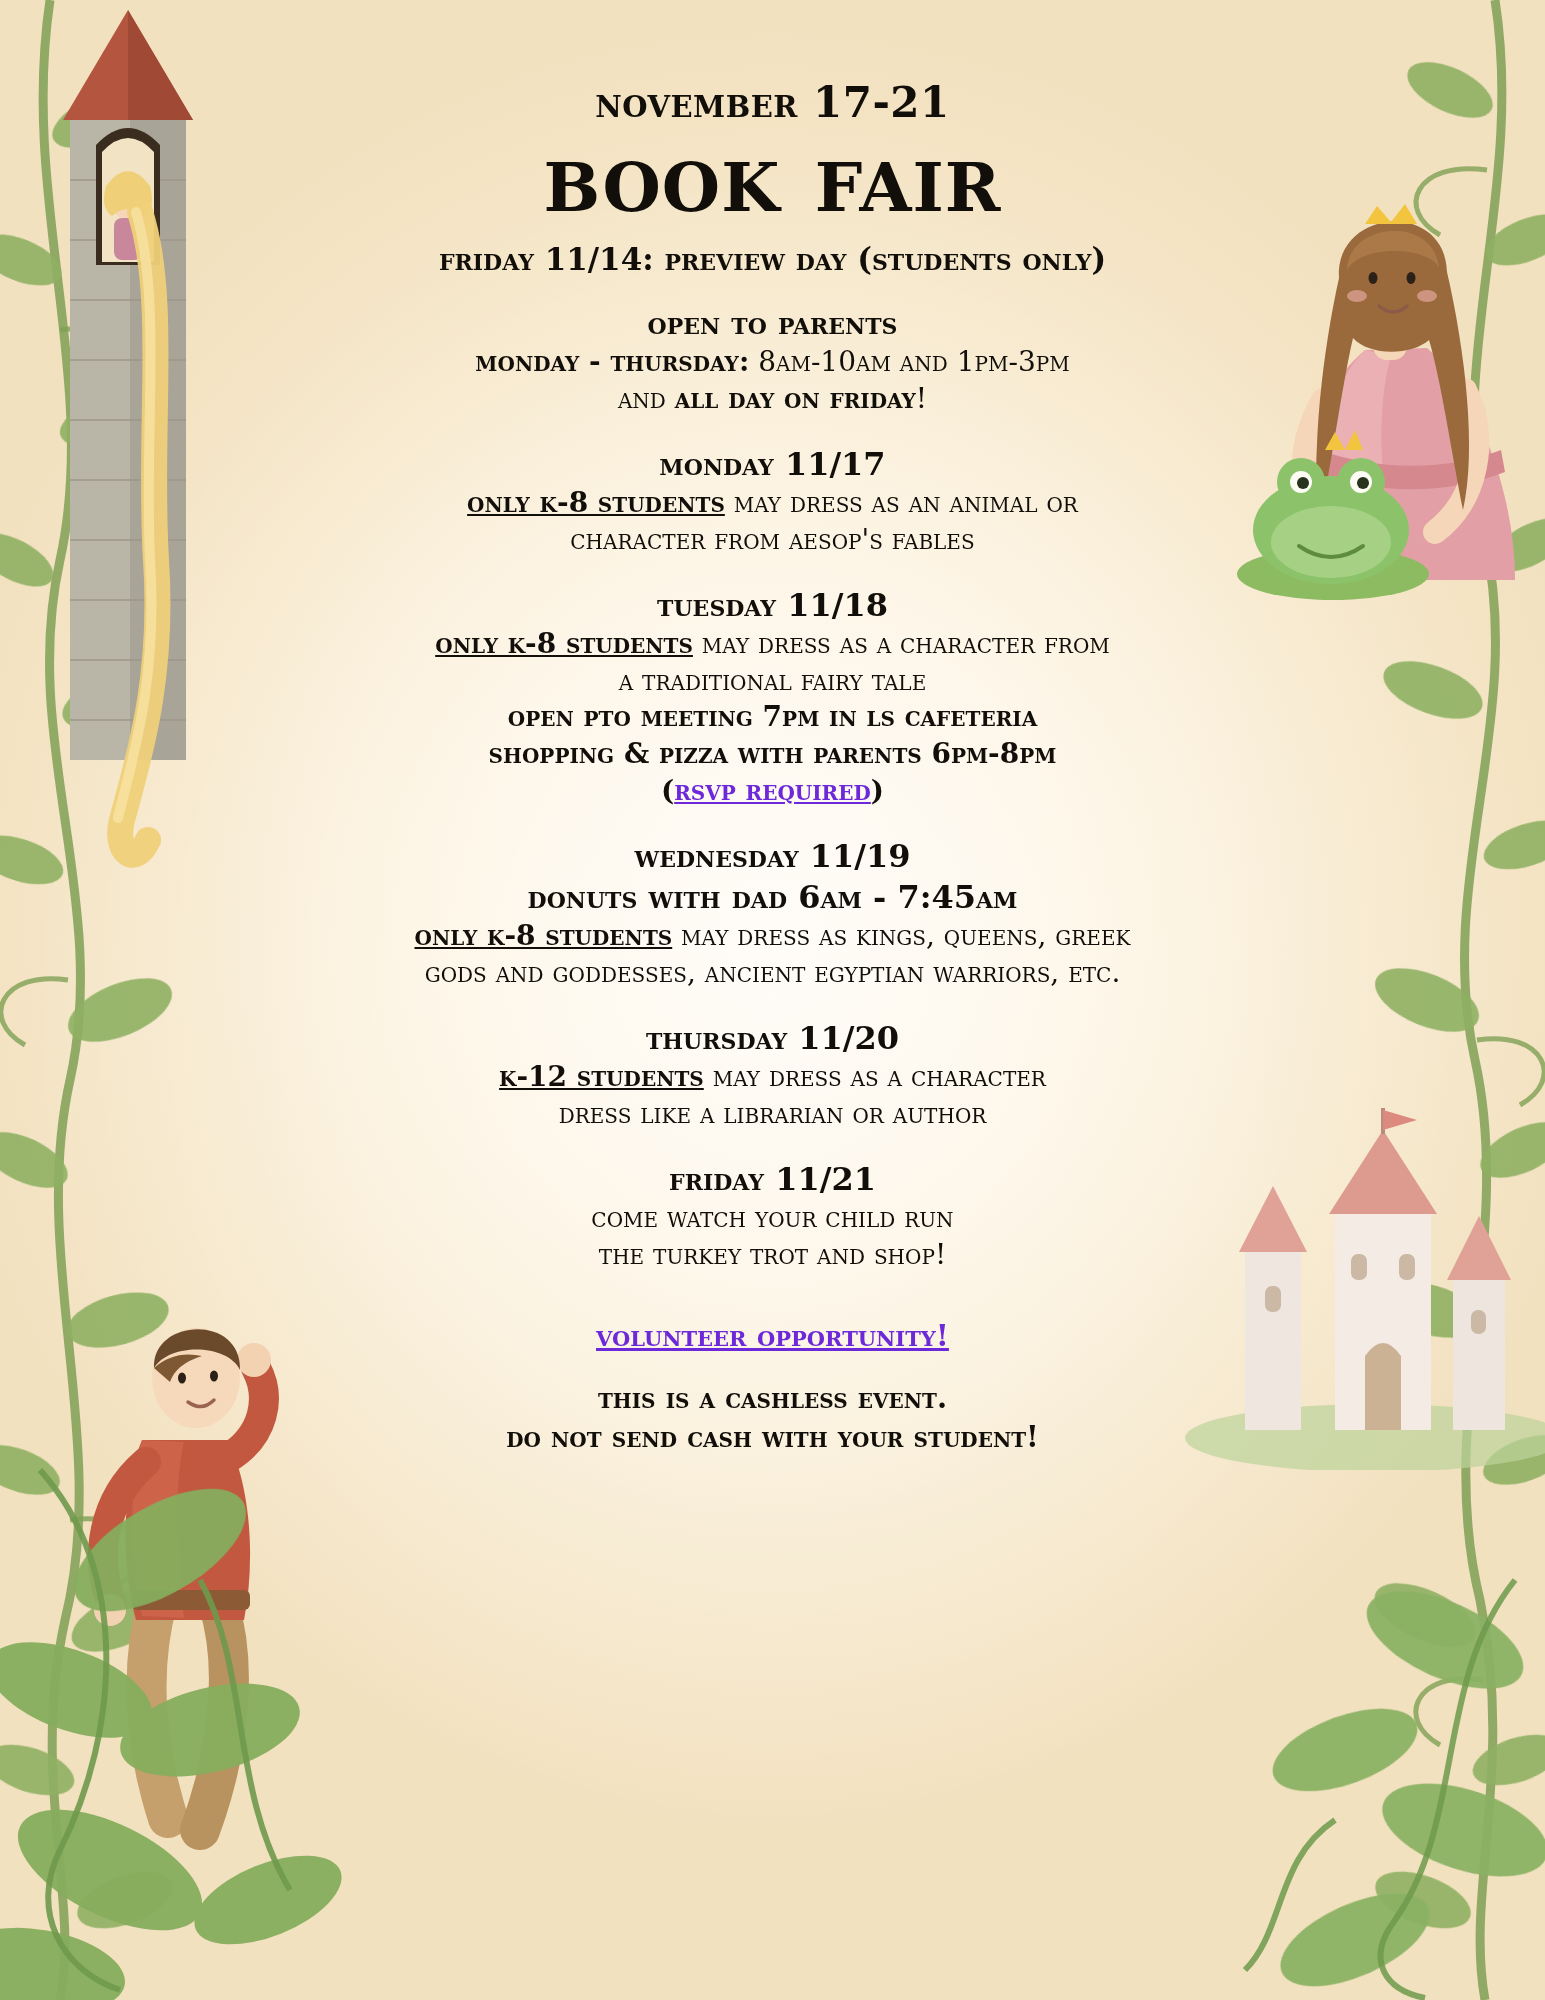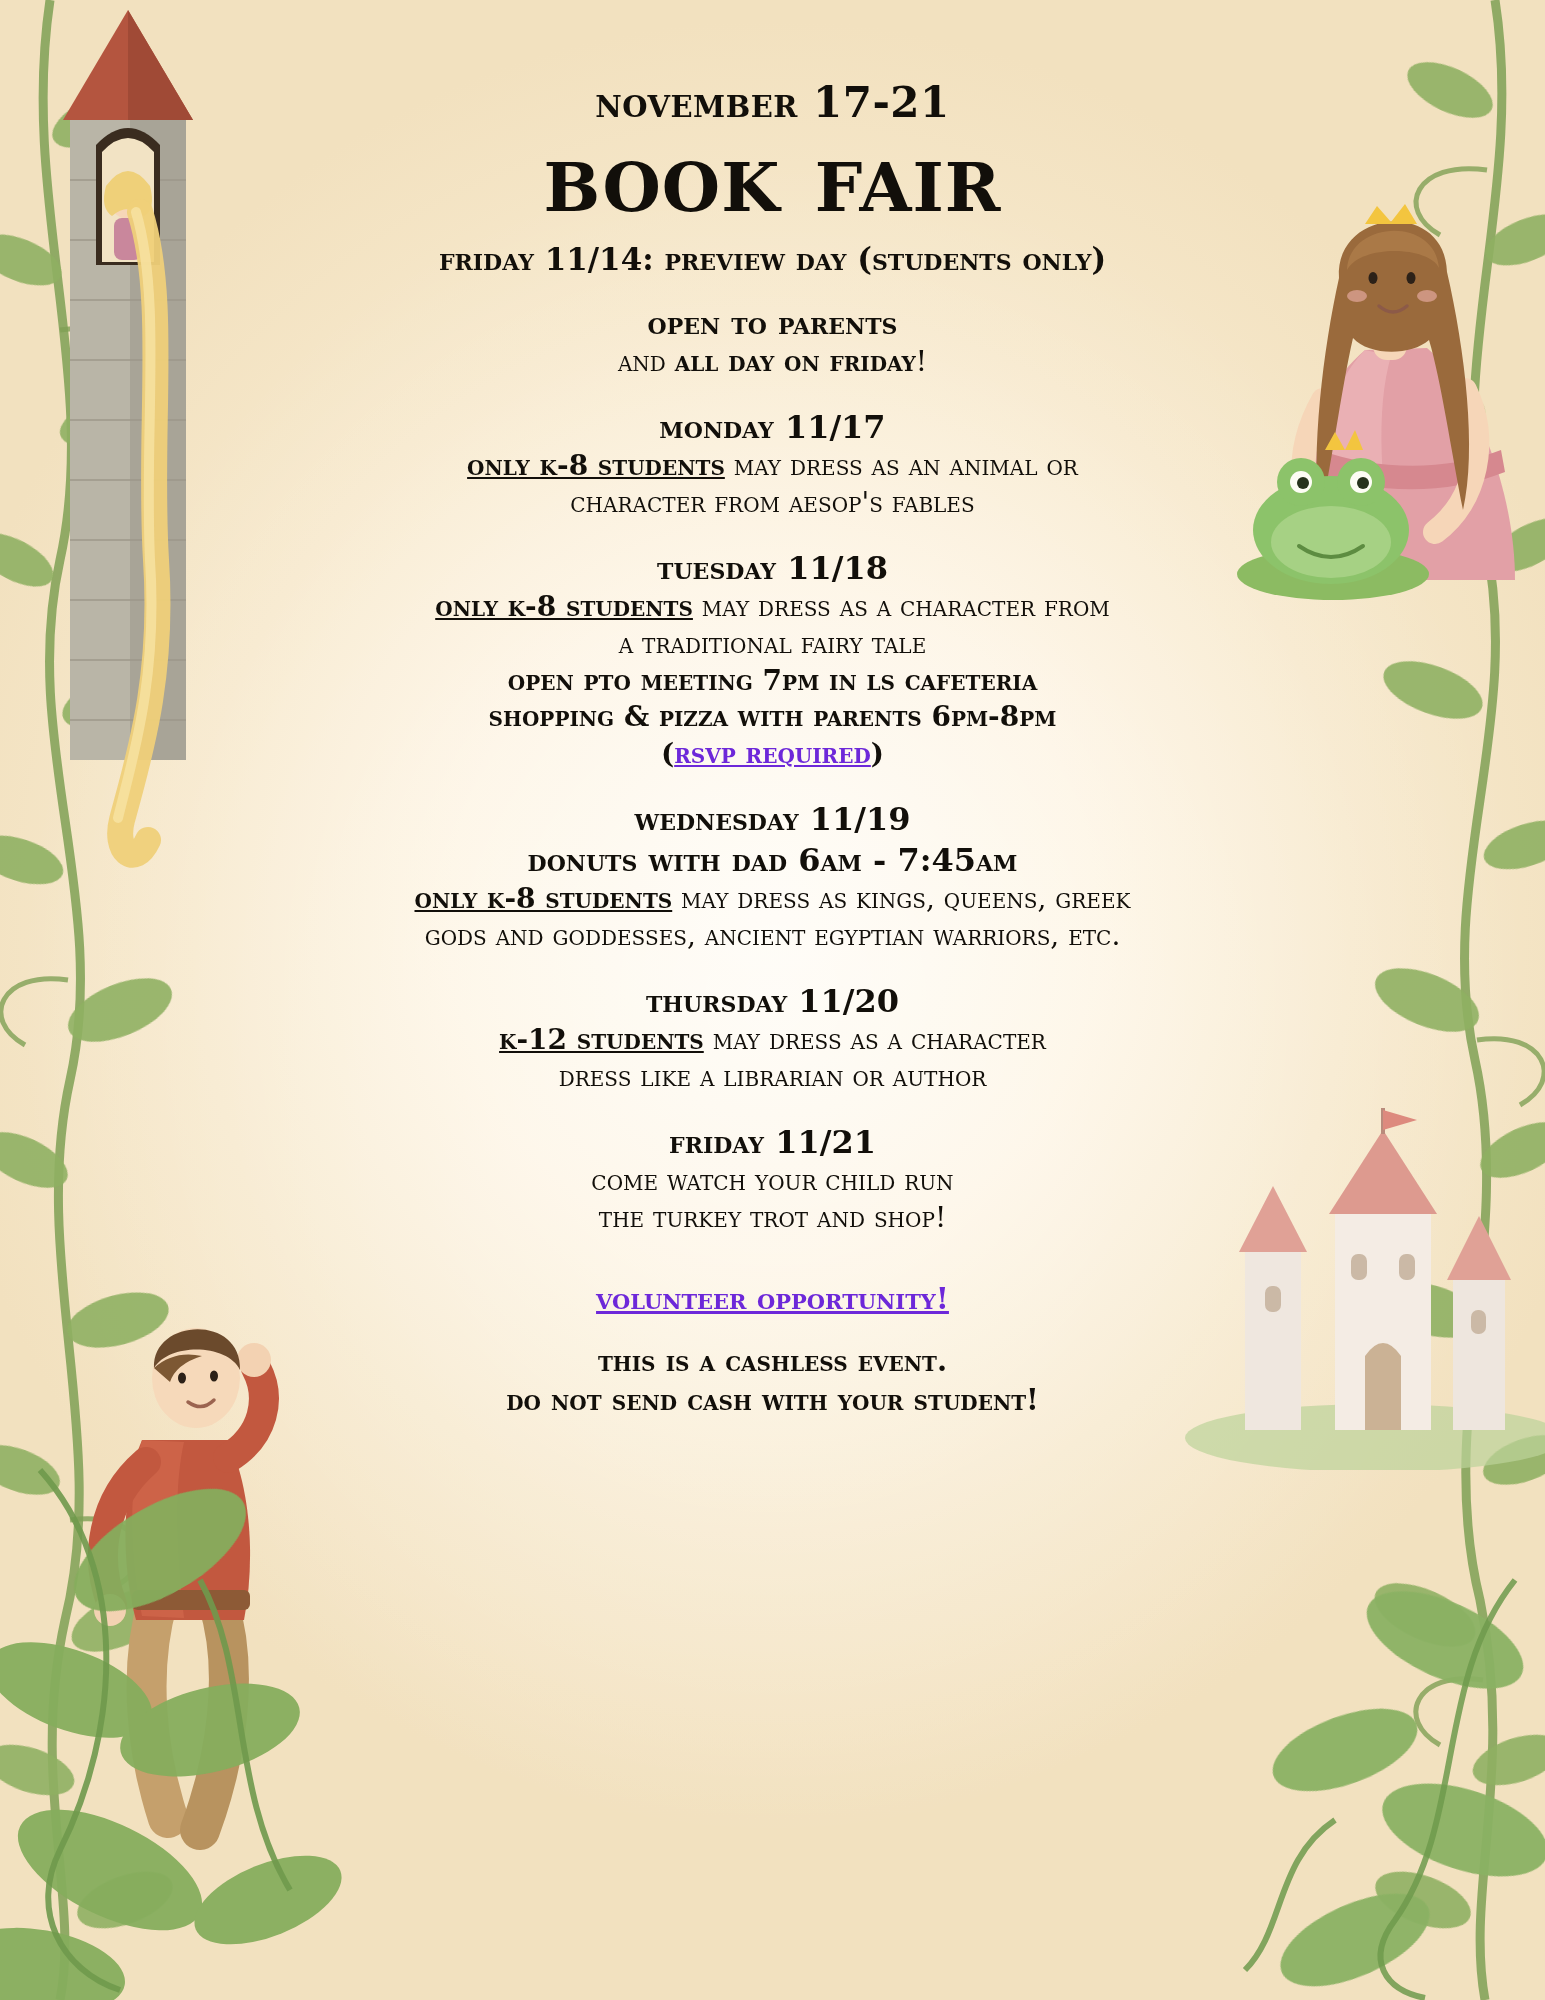--- a/index.html
+++ b/index.html
@@ -326,20 +326,24 @@
 
 <div class="content">
 
   <div class="kicker">November 17-21</div>
   <div class="title">Book Fair</div>
   <div class="preview">Friday 11/14: Preview Day (Students Only)</div>
 
   <div class="block">
     <div class="hdr">Open to parents</div>
     <div class="line">
+      <span class="bold">Monday - thursday:</span>
+      <span>8am-10am and 1pm-3pm</span>
+    </div>
+    <div class="line">
       <span>and</span>
       <span class="bold">all day on Friday</span><span>!</span>
     </div>
   </div>
 
   <div class="block">
     <div class="hdr">Monday 11/17</div>
     <div class="line">
       <span class="u">Only K-8 students</span><span> may dress as an animal or</span>
     </div>

